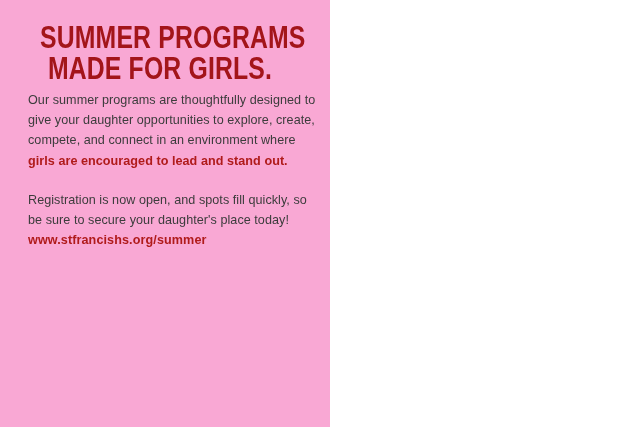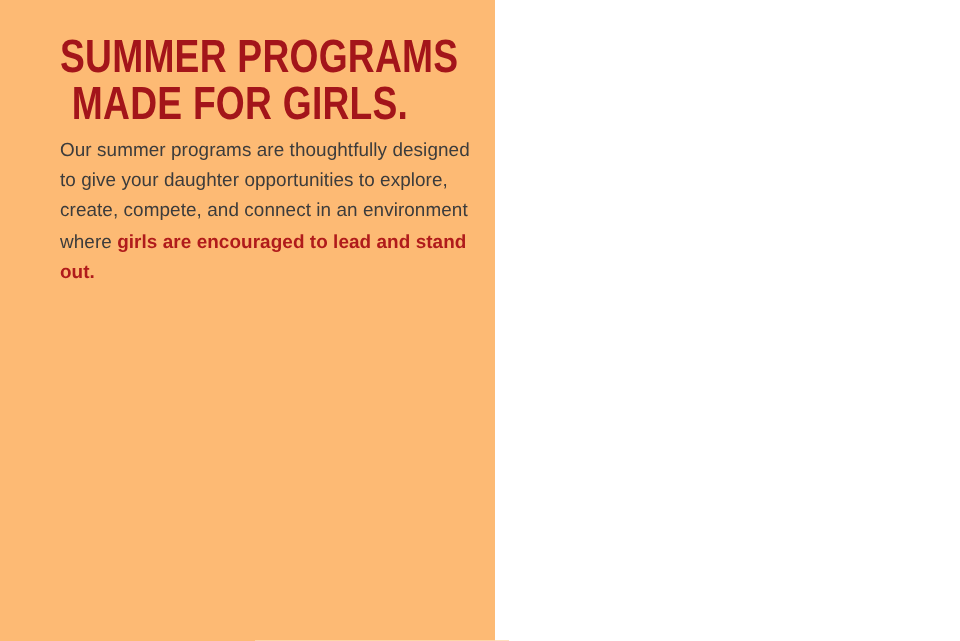--- a/index.html
+++ b/index.html
@@ -10,21 +10,21 @@
     width: 640px;
     height: 427px;
     background: #ffffff;
     font-family: "Liberation Sans", sans-serif;
     overflow: hidden;
   }
   .slide {
     position: relative;
     width: 640px;
     height: 427px;
-    background: #fdba74;
+    background: #f9a8d4;
   }
   .content-column {
     position: absolute;
     left: 0px;
     top: 0px;
     width: 330px;
     height: 427px;
     box-sizing: border-box;
   }
   .headline {
@@ -47,21 +47,21 @@
   .headline-line {
     display: block;
   }
   .body-block {
     position: absolute;
     left: 28px;
     top: 90px;
     width: 292px;
   }
   .para {
-    margin: 0 0 19px 12px;
+    margin: 0 0 19px 0;
     color: #3C3C3C;
     font-family: "Liberation Sans", sans-serif;
     font-size: 12.6px;
     line-height: 20.2px;
     letter-spacing: 0.05px;
   }
   .para:last-child {
     margin-bottom: 0;
   }
   .accent-bold {
@@ -93,21 +93,21 @@
     <div class="headline">
       <span class="headline-line">SUMMER PROGRAMS</span>
       <span class="headline-line">MADE FOR GIRLS.</span>
     </div>
 
     <div class="body-block">
 
       <p class="para"><span>Our summer programs are thoughtfully designed to give your daughter opportunities to explore, create, compete, and connect in an environment where </span><span class="accent-bold">girls are encouraged to lead and stand out.</span></p>
 
 
-      <p class="para"></p>
+      <p class="para"><span>Registration is now open, and spots fill quickly, so be sure to secure your daughter's place today!</span><span class="url-line">www.stfrancishs.org/summer</span></p>
 
     </div>
 
   </div>
 
   <div class="image-area"></div>
 
 </div>
 
 </body></html>

